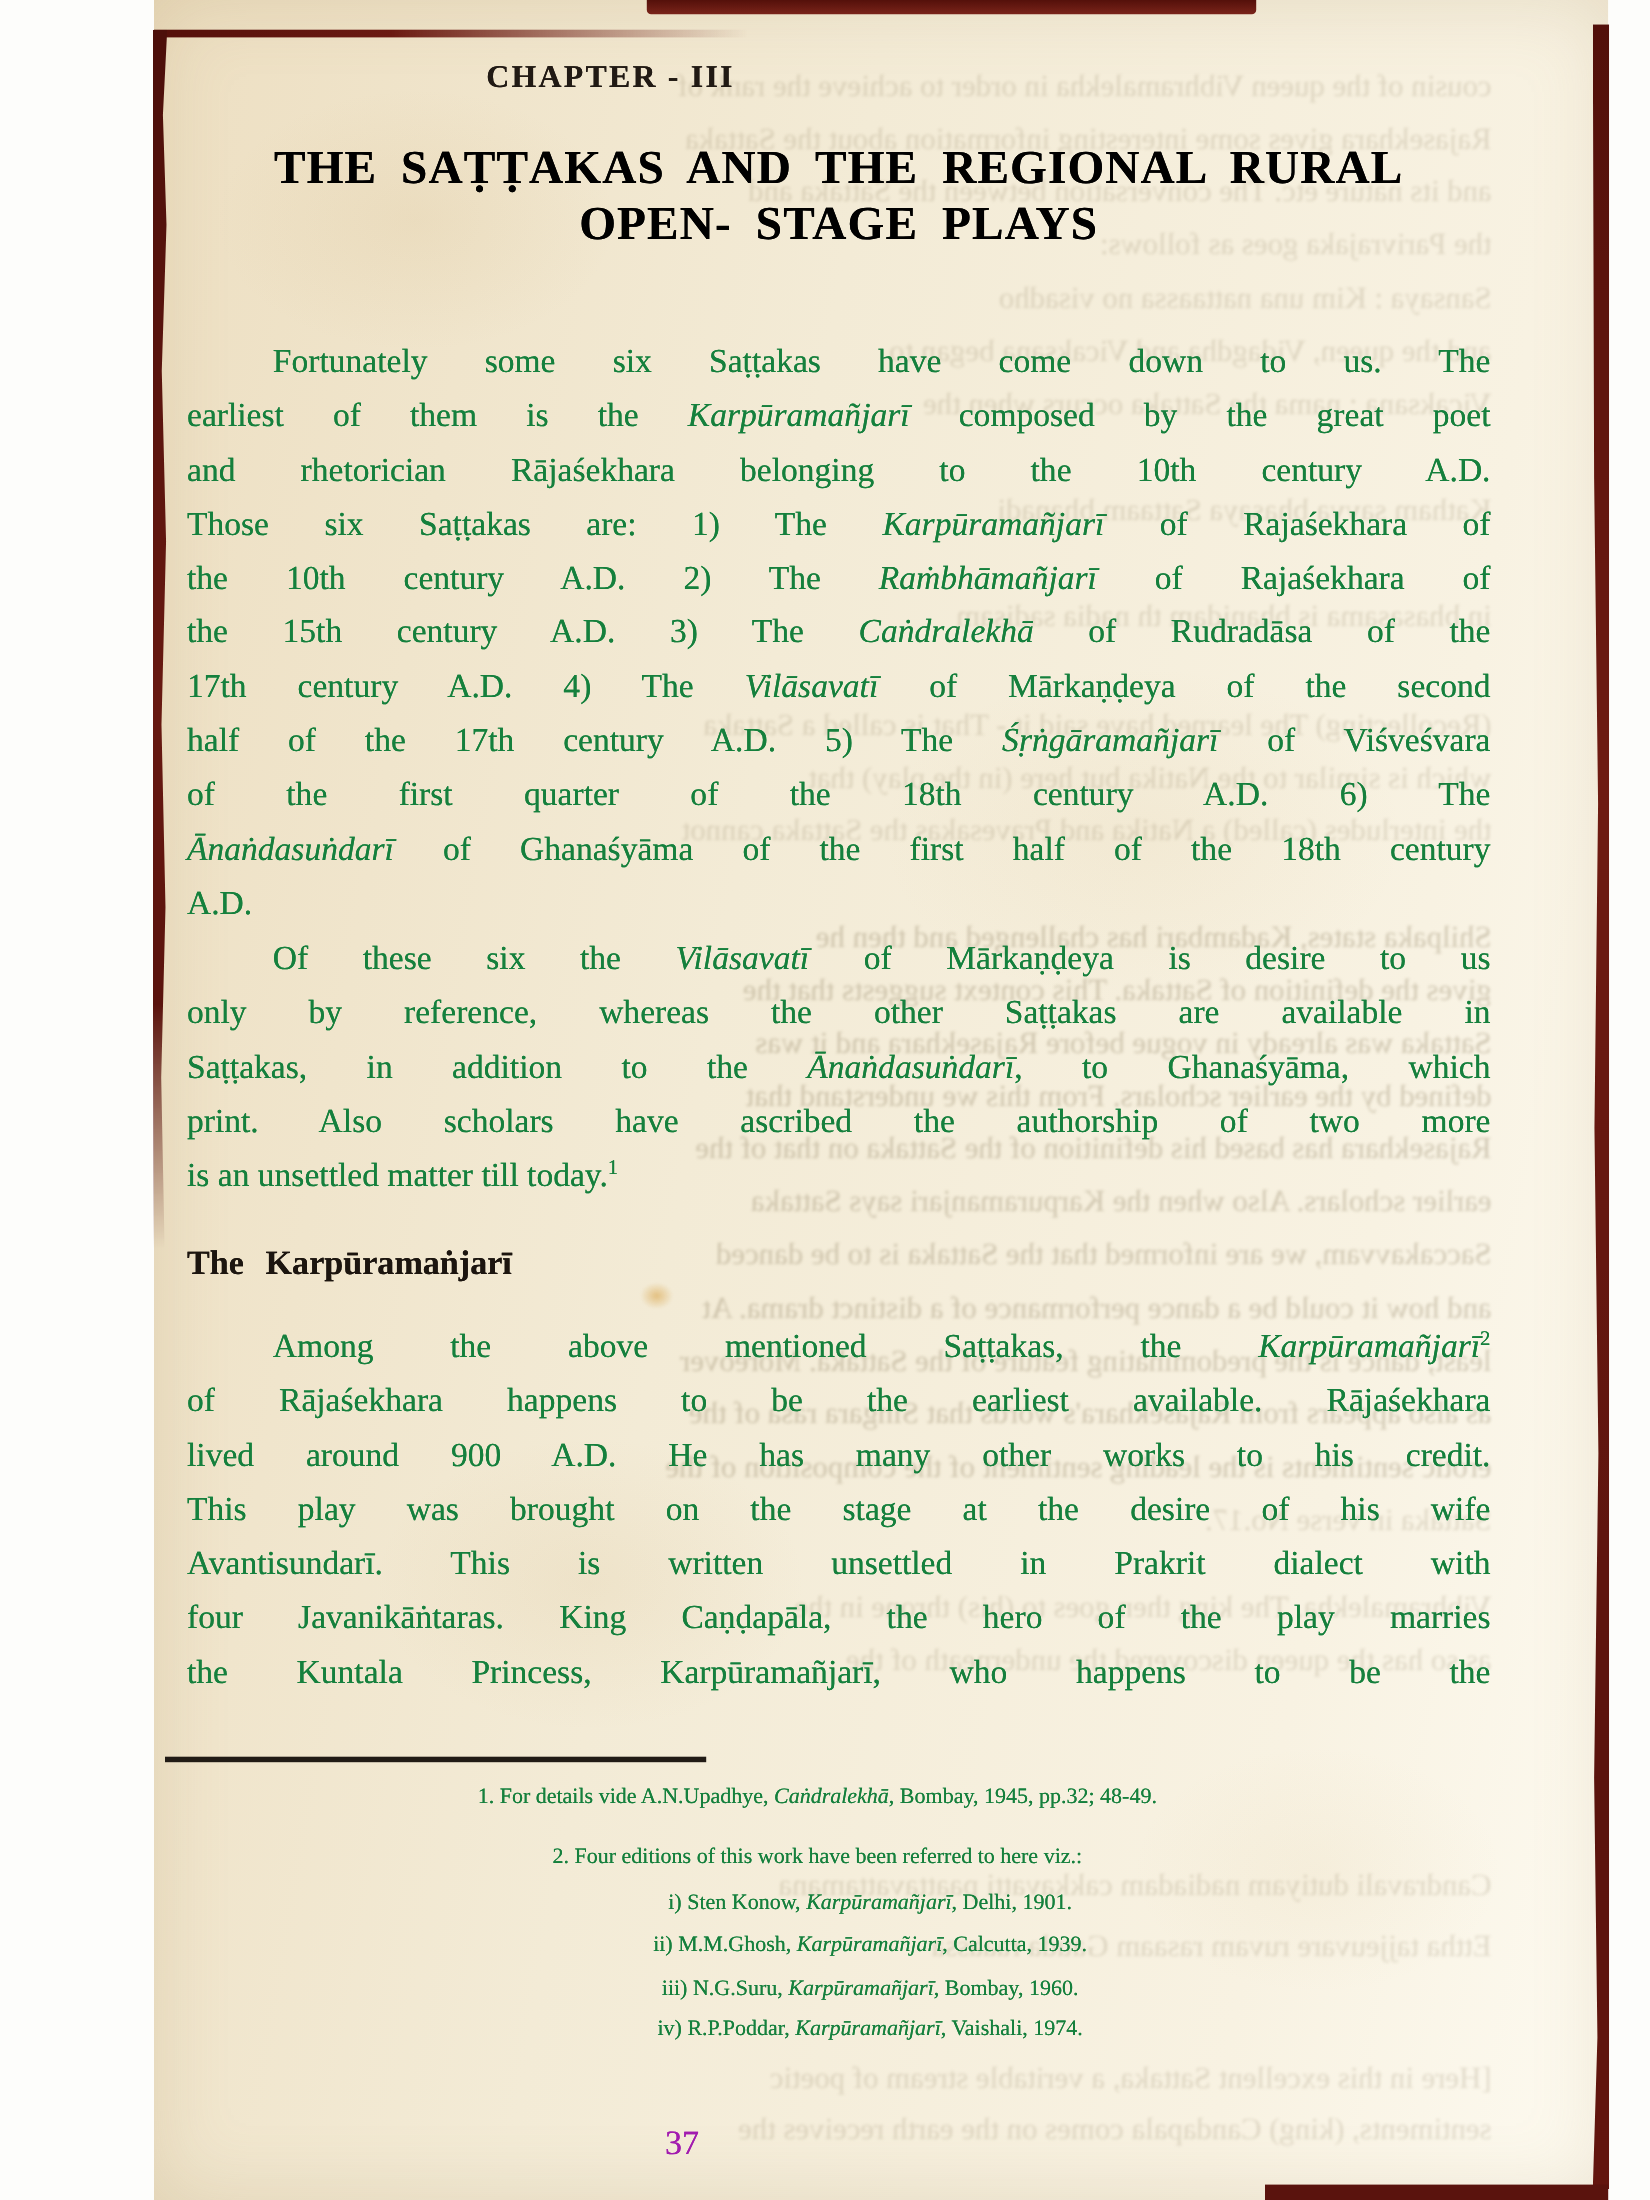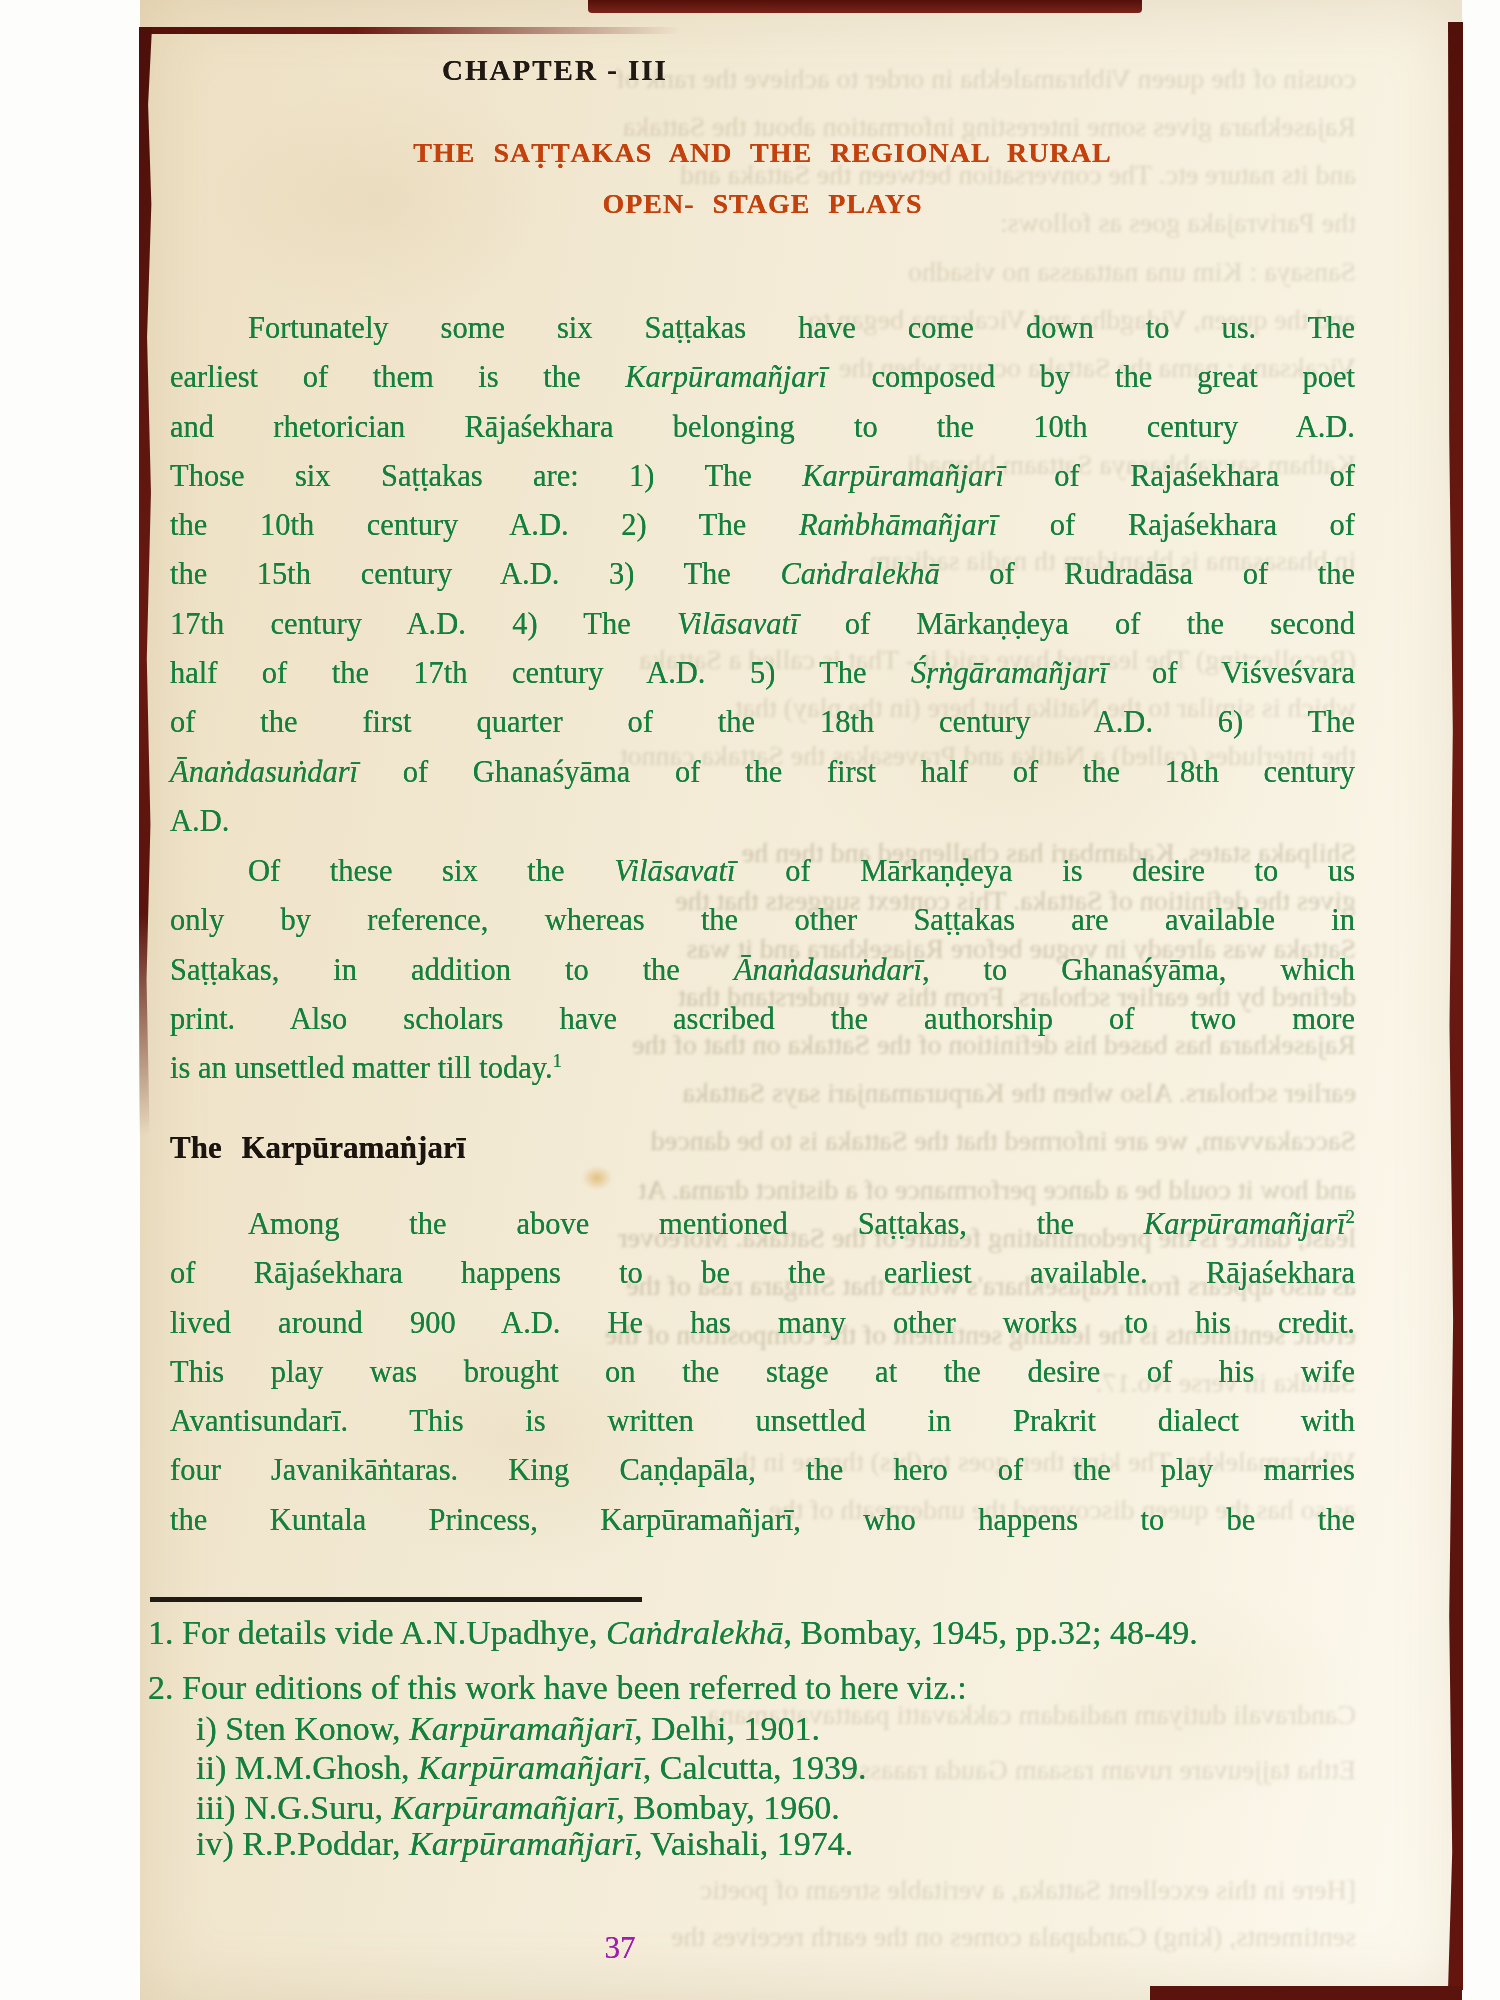--- a/index.html
+++ b/index.html
@@ -27,36 +27,36 @@
     opacity:.34;filter:blur(1.4px);transform:scaleX(-1);
   }
   .ghost.gd{opacity:.52;}
   .txt{z-index:3;color:#15803d;text-shadow:0 0 .4px currentColor;}
   .chapter{
     position:absolute;left:170px;top:54px;width:770px;text-align:center;
     font-weight:bold;font-size:29px;letter-spacing:2px;color:#211a14;
   }
   .title{
     position:absolute;left:170px;top:127px;width:1185px;text-align:center;
-    font-weight:bold;font-size:28px;line-height:51px;letter-spacing:1px;
-    word-spacing:10px;color:#c2410c;
+    font-weight:bold;font-size:43px;line-height:51px;letter-spacing:1px;
+    word-spacing:10px;color:#000000;
   }
   .para{position:absolute;left:170px;width:1185px;font-size:30.5px;line-height:49.3px;}
   .bl{text-align:justify;text-align-last:justify;}
   .bl.last{text-align-last:left;}
   .bl.ind{text-indent:78px;}
   .it{font-style:italic;}
   sup{font-size:.62em;vertical-align:super;line-height:0;}
   .p1{top:304px;} .p2{top:847px;} .p3{top:1200px;}
   .secheading{
     position:absolute;left:170px;top:1130px;font-size:31px;font-weight:bold;
     word-spacing:12px;color:#1c150f;
   }
   .fnrule{position:absolute;left:150px;top:1597px;width:492px;height:5px;background:#211b15;z-index:3;}
-  .fn{position:absolute;left:148px;width:1190px;font-size:34px;line-height:36px;}
+  .fn{position:absolute;left:148px;width:1190px;font-size:20px;line-height:36px;text-align:center;}
   .fn.sub{left:196px;}
   .f1{top:1615px;} .f2{top:1670px;}
   .e1{top:1711px;} .e2{top:1750px;} .e3{top:1790px;} .e4{top:1826px;}
   .pagenum{position:absolute;left:560px;top:1930px;width:120px;text-align:center;font-size:31px;color:#a21caf;}
   .stain{
     position:absolute;left:582px;top:1166px;width:30px;height:24px;z-index:2;
     background:radial-gradient(closest-side,rgba(214,158,60,.55),rgba(214,158,60,0));
     border-radius:50%;filter:blur(1px);
   }
   .art{position:absolute;z-index:4;filter:blur(.7px);}

